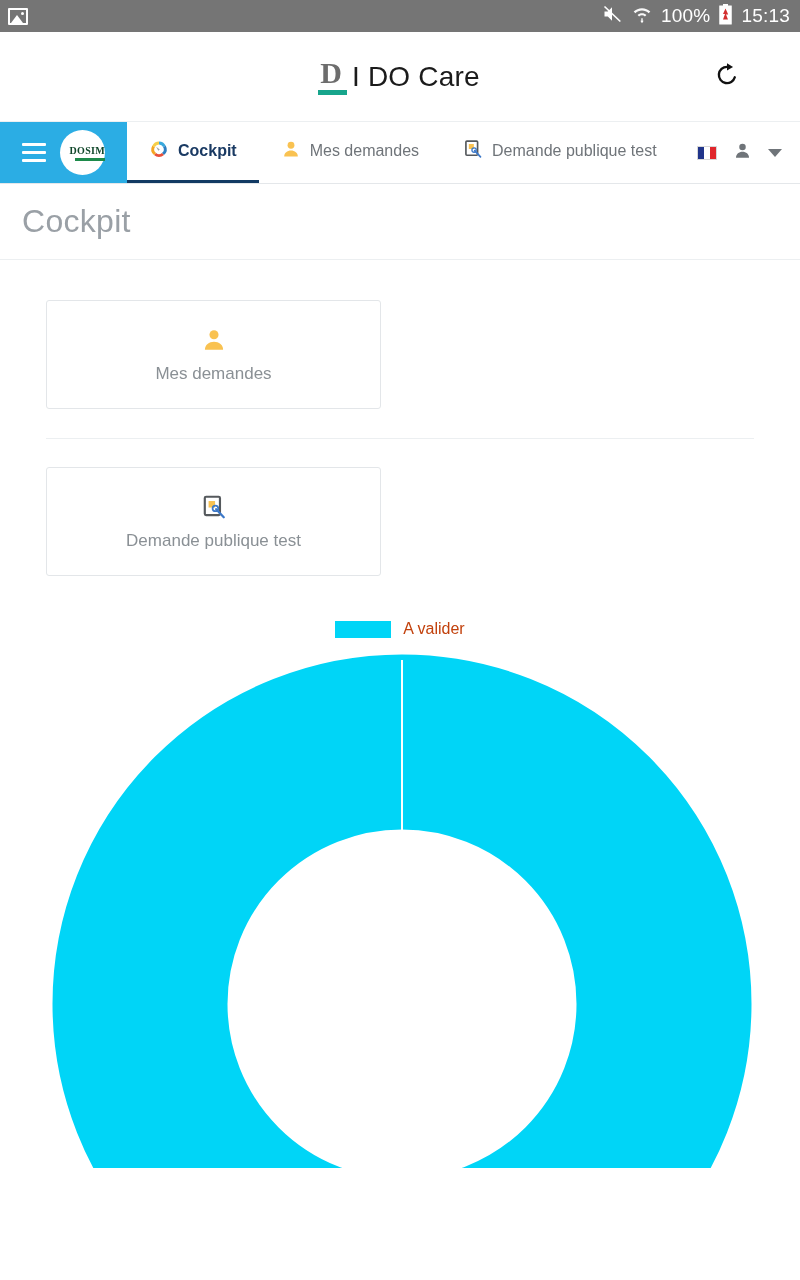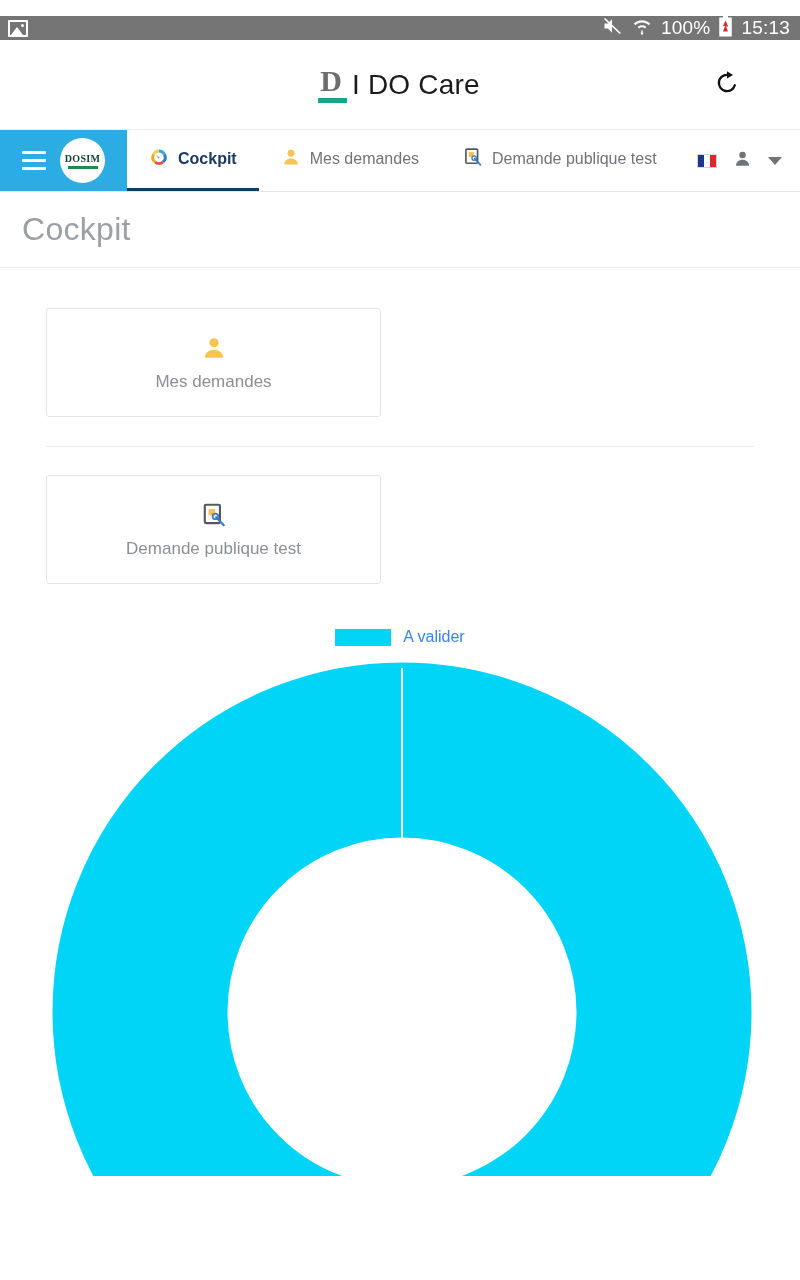--- a/index.html
+++ b/index.html
@@ -5,26 +5,25 @@
   * { margin:0; padding:0; box-sizing:border-box; }
   html, body {
     width:800px; height:1280px;
     font-family:"Liberation Sans", sans-serif;
     background:#ffffff;
     overflow:hidden;
   }
 
   
   .statusbar{
-    height:24px; width:100%;
+    height:32px; width:100%;
     background:#757575;
     display:flex; align-items:center;
     padding:0 10px 0 8px;
     color:#ffffff;
-    margin-top:16px;
   }
   .sb-left{ display:flex; align-items:center; }
   .sb-spacer{ flex:1; }
   .sb-right{ display:flex; align-items:center; gap:9px; }
   .sb-text{ font-size:19px; letter-spacing:.2px; color:#fff; }
   .photo-icon{
     width:20px; height:17px; border:2px solid #fff; border-radius:1px;
     position:relative; overflow:hidden;
   }
   .photo-icon::after{
@@ -71,21 +70,21 @@
   }
   .nav-brandblock{
     width:127px; background:#2bade4;
     display:flex; align-items:center; gap:14px; padding-left:22px;
     cursor:pointer;
   }
   .hamburger{ width:24px; display:flex; flex-direction:column; gap:5px; cursor:pointer; }
   .hamburger span{ display:block; height:3px; background:#fff; border-radius:1px; }
   .dosim-logo{
     width:45px; height:45px; border-radius:50%; background:#fff;
-    display:flex; flex-direction:column; align-items:center; justify-content:center;
+    display:flex; flex-direction:column; align-items:flex-end; justify-content:center;
   }
   .dosim-text{
     font-size:10px; font-weight:bold; color:#10472a; letter-spacing:.3px;
     font-family:"Liberation Serif", serif;
   }
   .dosim-bar{ width:30px; height:3px; background:#1d8a4a; margin-top:2px; }
 
   .nav-tabs{ flex:1; display:flex; align-items:stretch; }
   .nav-tab{
     display:flex; align-items:center; gap:9px;
@@ -133,21 +132,21 @@
   .row-divider{ height:1px; background:#eceff1; margin:29px 0 28px 0; }
 
   
   .barcode{ display:flex; align-items:flex-end; gap:1.5px; height:22px; }
   .barcode i{ display:block; background:#55595d; }
 
   
   .chart-area{ margin-top:44px; position:relative; }
   .legend{ display:flex; align-items:center; justify-content:center; gap:12px; }
   .legend-swatch{ width:56px; height:17px; background:#00d5f7; }
-  .legend-label{ font-size:16px; color:#3b82f6; }
+  .legend-label{ font-size:16px; color:#c2410c; }
   .donut-wrap{
     position:relative; width:800px; height:520px; margin-top:10px;
     overflow:hidden;
   }
   .donut-wrap svg{ position:absolute; left:0; top:0; }
 </style>
 </head>
 <body>
 
 <div class="statusbar">

